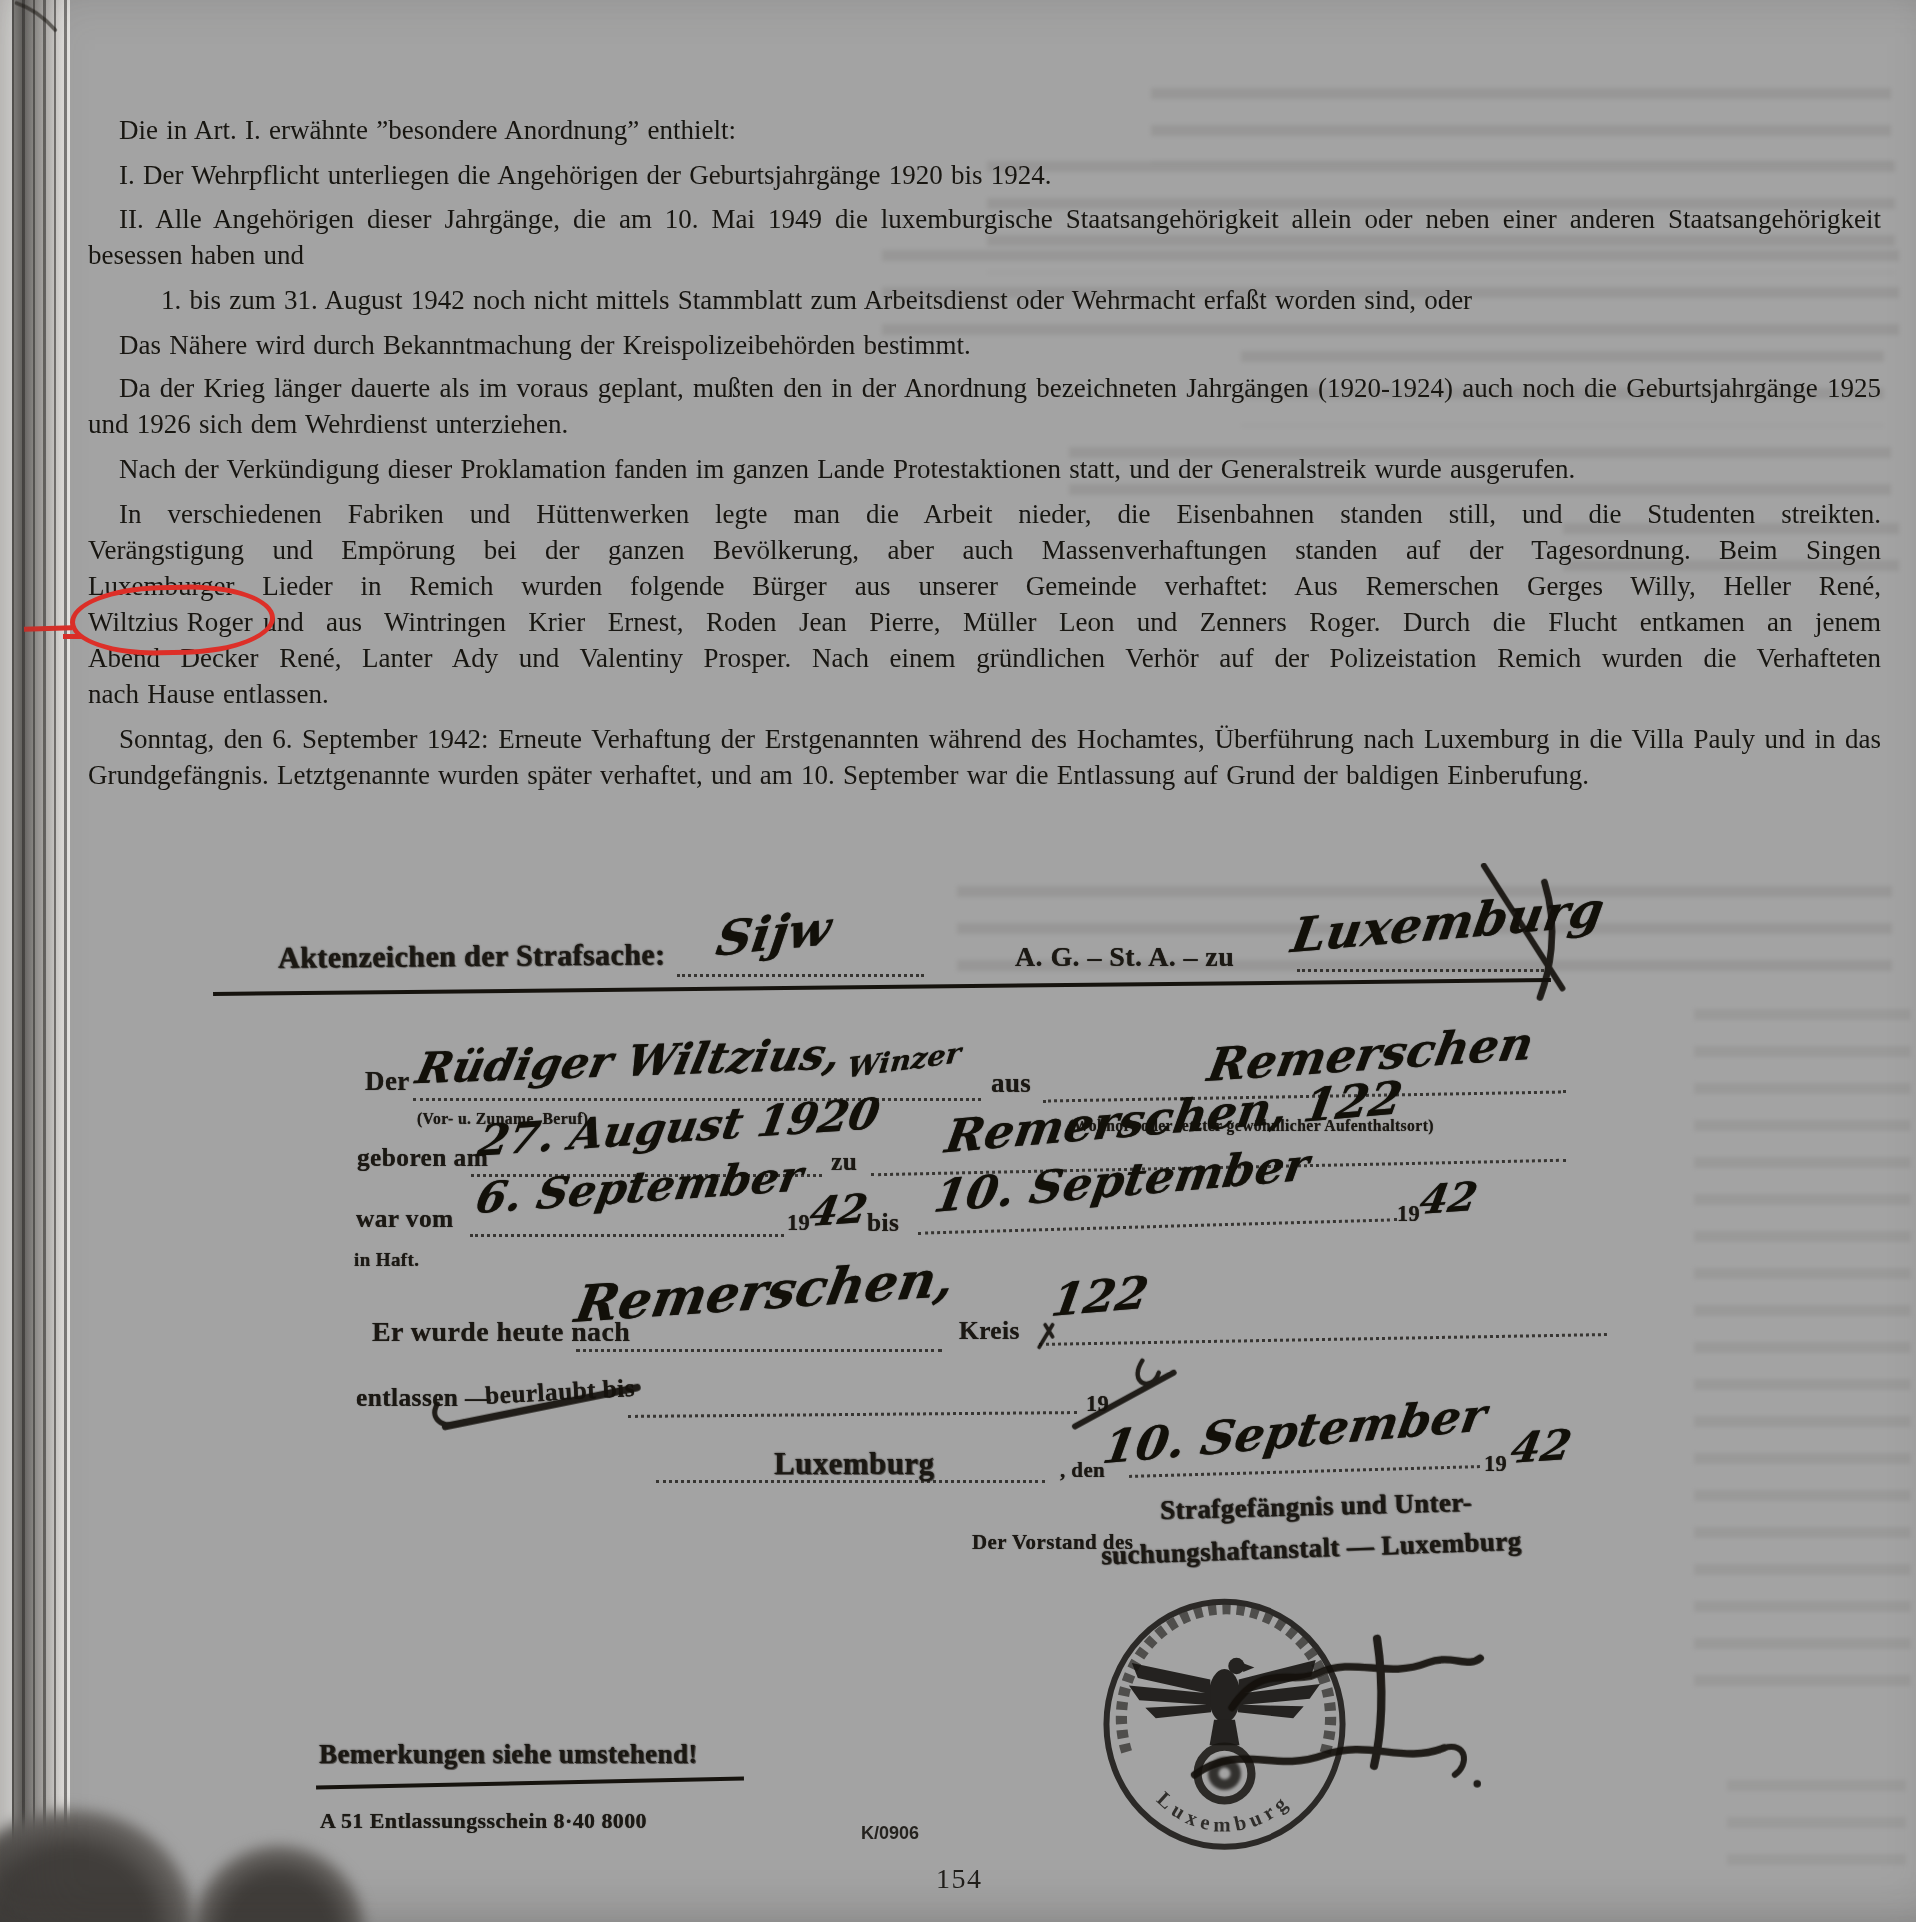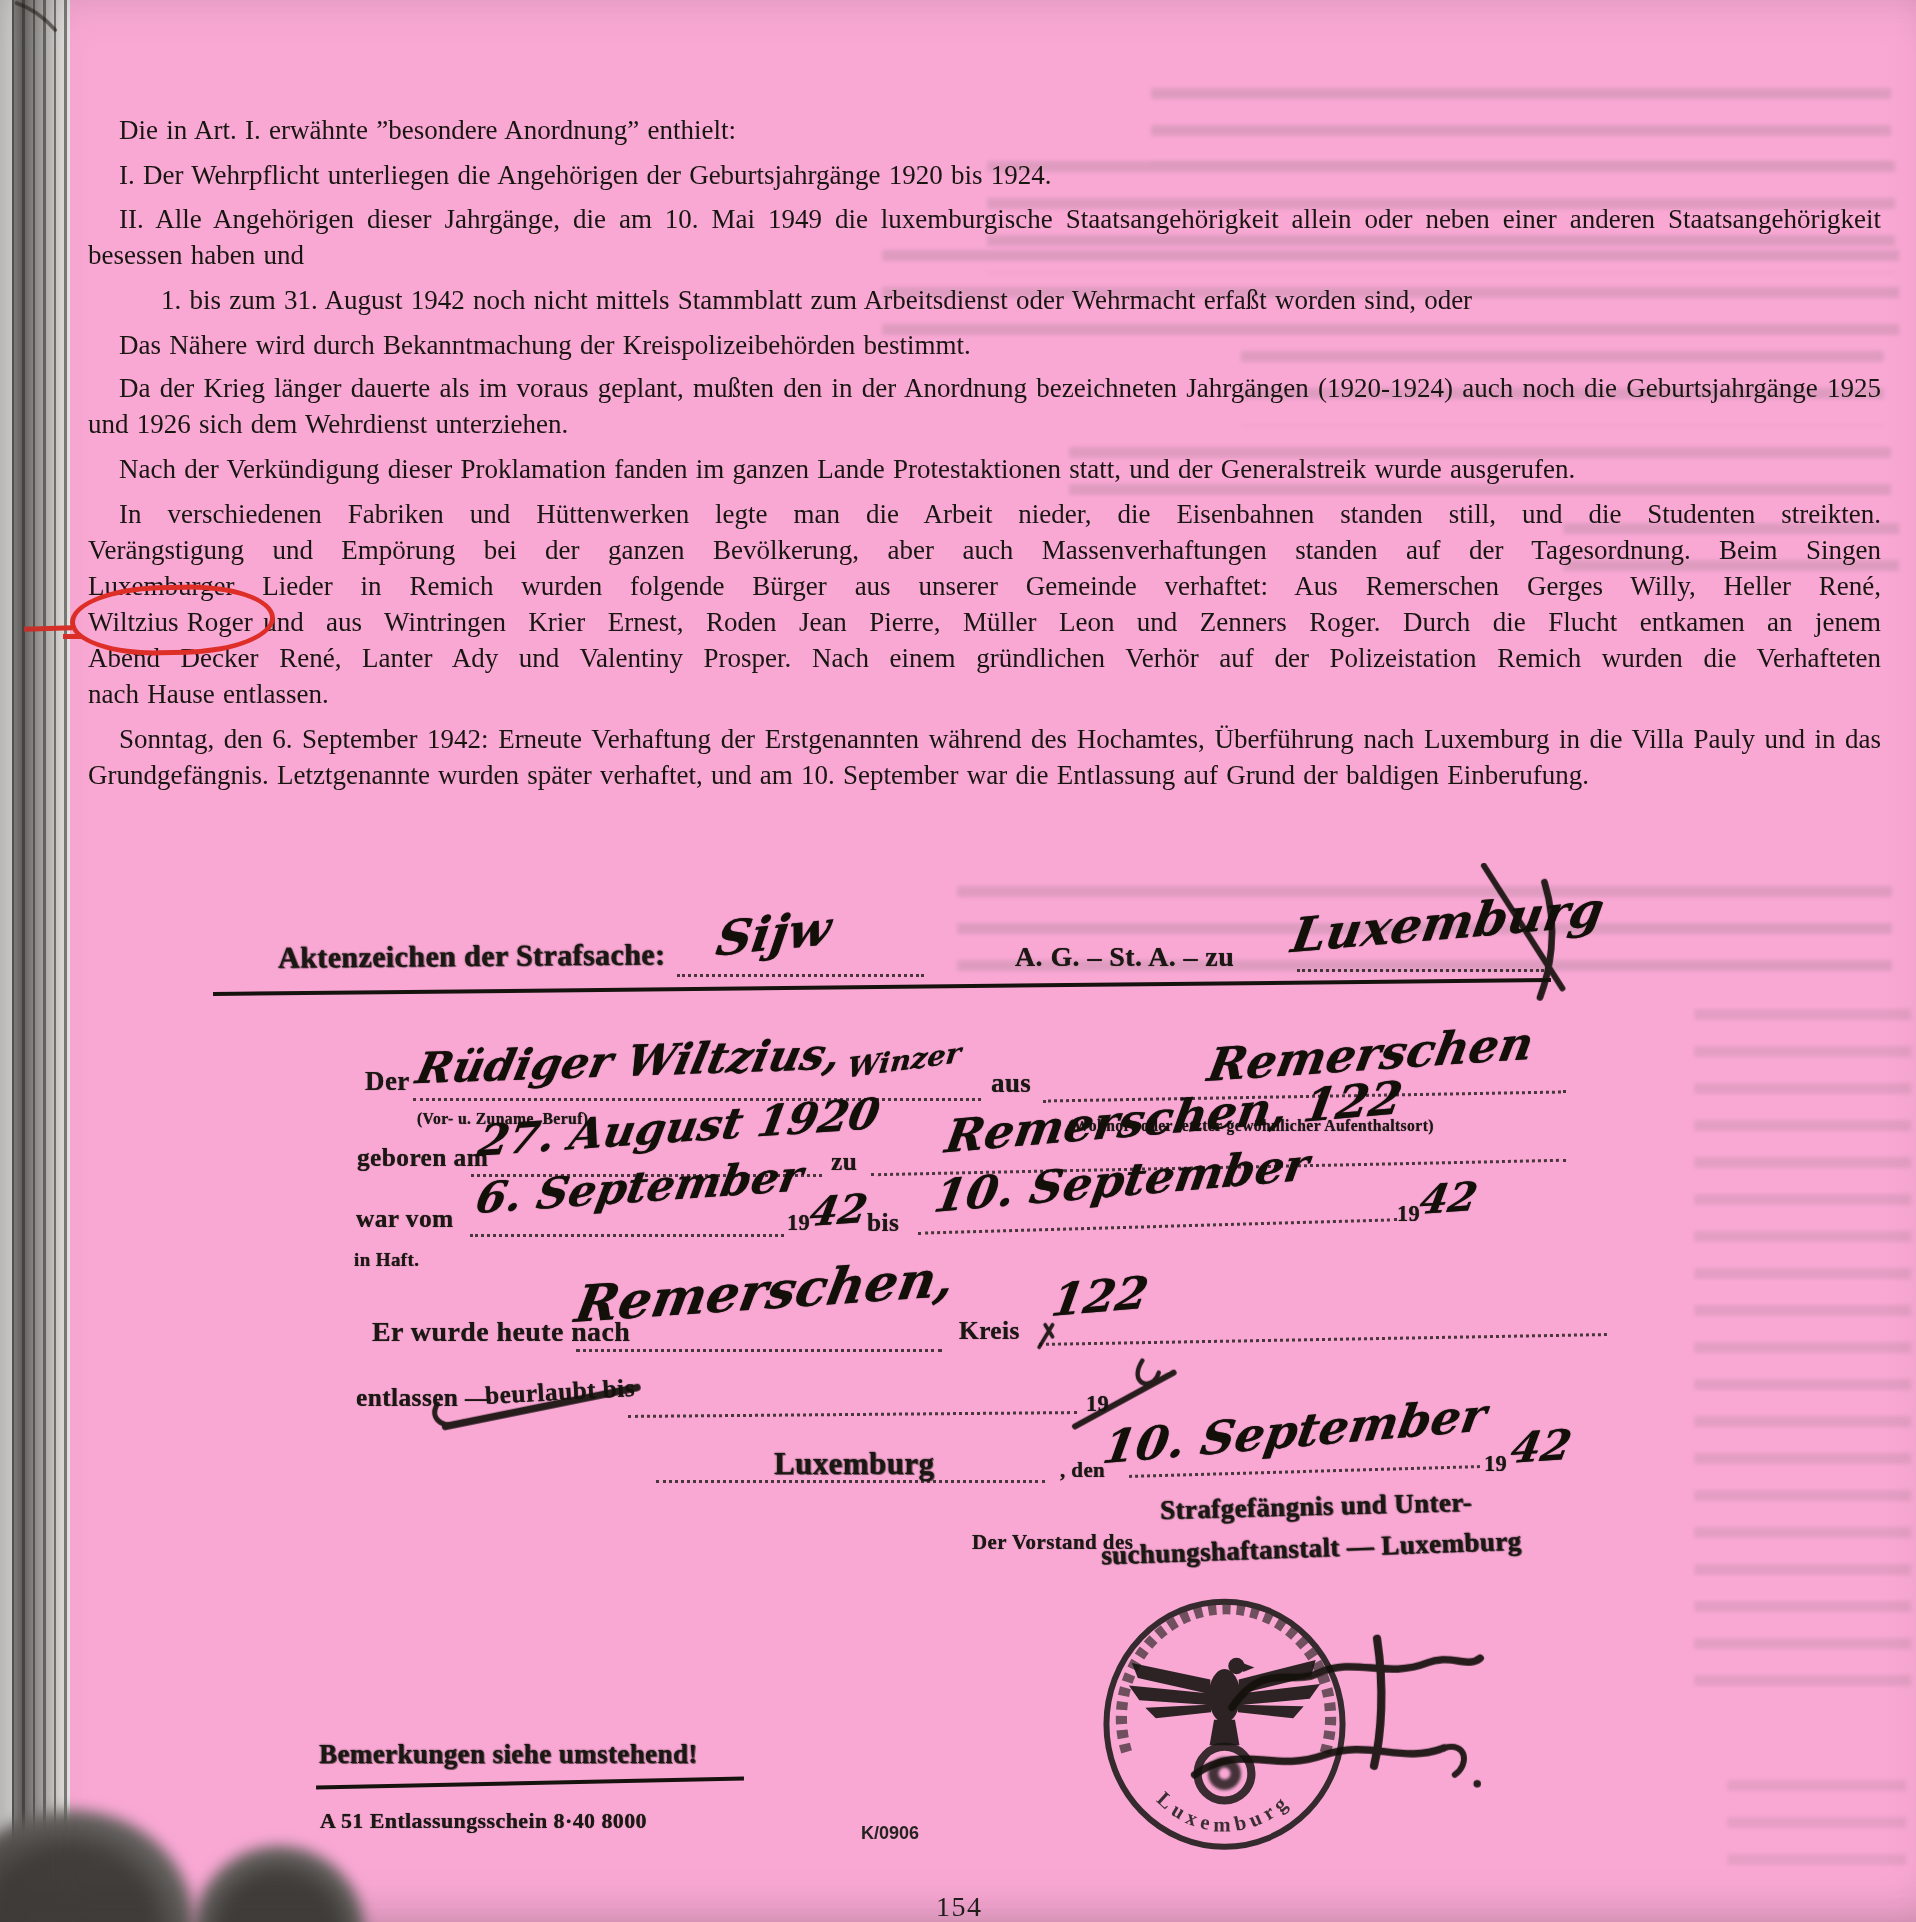--- a/index.html
+++ b/index.html
@@ -1,18 +1,18 @@
 <!DOCTYPE html>
 <html style="font-size:12px"><head>
 <meta charset="utf-8">
 <style>
   html,body{margin:0;padding:0;background:#6f6e6c;}
   .page{
     position:relative; width:1916px; height:1922px; overflow:hidden;
-    background:#f9a8d4;
+    background:#a3a3a3;
     font-family:"Liberation Serif", serif;
     color:#14120f;
   }
   
   .edge-white{position:absolute;left:0;top:0;bottom:0;width:12px;background:#f6f5f3;}
   .binding{
     position:absolute;left:12px;top:0;bottom:0;width:58px;
     background:
       repeating-linear-gradient(90deg, rgba(40,38,36,.55) 0 2.2px, rgba(40,38,36,0) 2.2px 10.5px),
       linear-gradient(90deg,#9b9996 0,#6b6966 18%,#8f8d8a 35%,#b9b7b4 60%,#d8d6d3 82%,#e8e7e4 100%);
@@ -44,21 +44,21 @@
   .rc-dash2{position:absolute;left:-25.4px;top:30px;width:18px;height:5.2px;background:#dd2f28;}
   
   .form span{position:absolute;white-space:nowrap;display:block;}
   .fk{font-family:"Liberation Serif",serif;font-weight:700;color:#1b1813;
     letter-spacing:0.4px;text-shadow:0 0 0.9px rgba(25,22,18,.85);}
   .fk-heavy{text-shadow:0 0 1.8px rgba(25,22,18,.95),1.1px 0.7px 0 rgba(25,22,18,.5);transform:scaleY(1.04);}
   .hw{font-family:"DejaVu Serif",serif;font-style:italic;font-weight:700;color:#121009;
     text-shadow:0 0 1px rgba(0,0,0,.75);}
   .dots{position:absolute;height:0;border-bottom:3.7px dotted rgba(28,25,21,.8);}
   .bar{position:absolute;background:#16130e;}
-  .pagenum{position:absolute;left:936px;top:1863px;font-size:28px;color:#201e1a;letter-spacing:1.5px;margin-top:28px;}
+  .pagenum{position:absolute;left:936px;top:1863px;font-size:28px;color:#201e1a;letter-spacing:1.5px;}
   svg.overlay{position:absolute;left:0;top:0;pointer-events:none;}
 </style>
 </head>
 <body>
 
 <div class="page">
 
   <div class="edge-white"></div>
   <div class="binding"></div>
 

